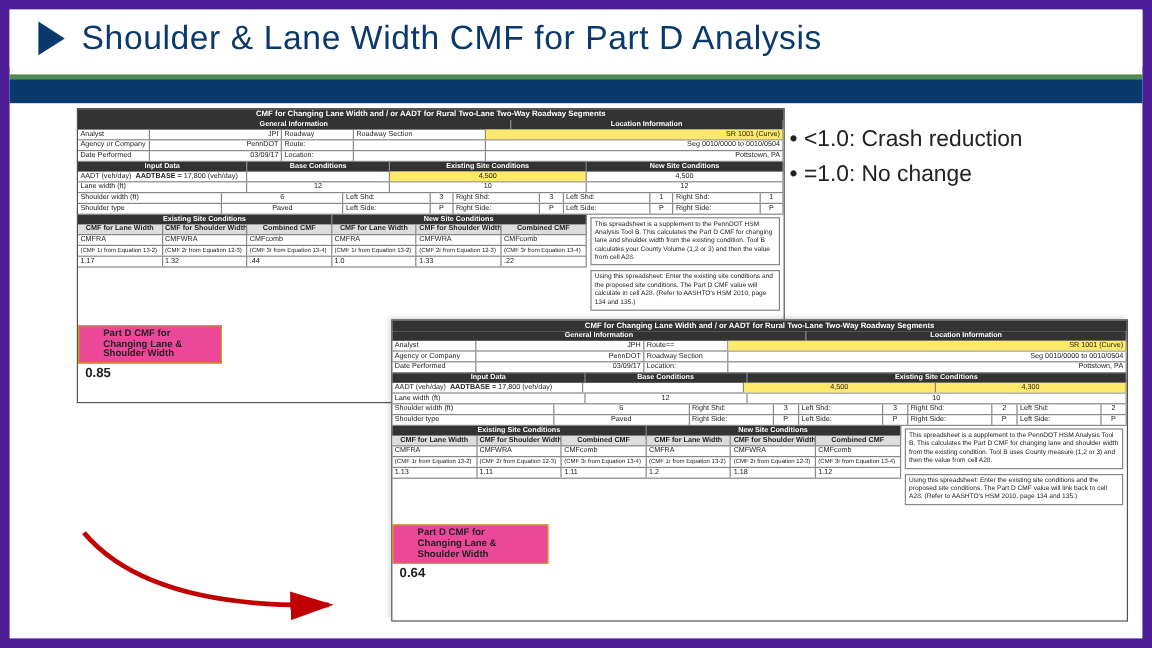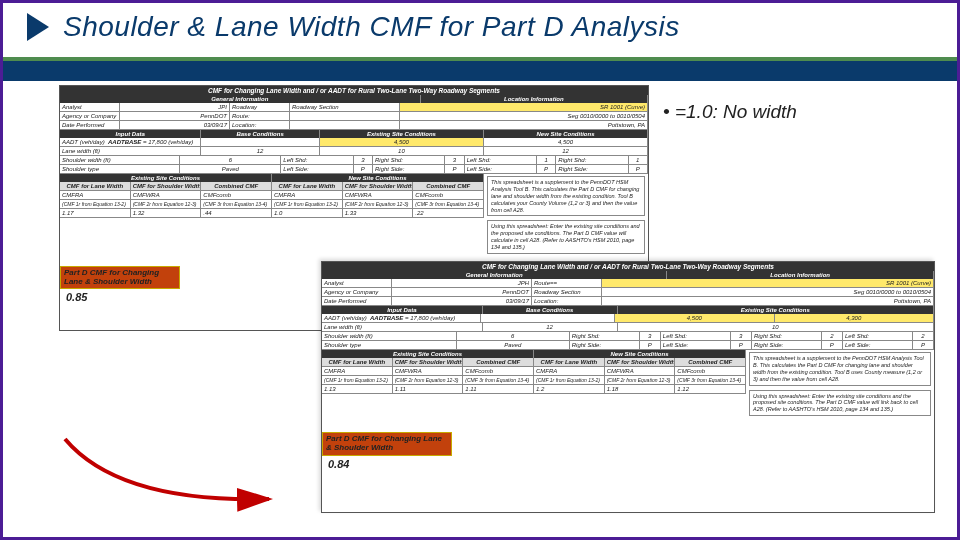--- a/index.html
+++ b/index.html
@@ -1,17 +1,17 @@
 <!DOCTYPE html>
 <html><head>
 <meta charset="utf-8">
 <style>
   * { box-sizing: border-box; margin: 0; padding: 0; }
   html, body { width: 960px; height: 540px; font-family: Arial, Helvetica, sans-serif; overflow: hidden; background: #fff; }
-  .slide { position: relative; width: 960px; height: 540px; border: 3px solid #4c1d95; font-style: italic; }
+  .slide { position: relative; width: 960px; height: 540px; border: 8px solid #4c1d95; }
   .title-bar { position: relative; height: 48px; background: #fff; display: flex; align-items: center; }
   .title-arrow { width: 0; height: 0; border-top: 14px solid transparent; border-bottom: 14px solid transparent; border-left: 22px solid #0a3a6b; margin-left: 24px; margin-right: 14px; }
   .title-text { font-size: 28px; font-family: Verdana, Arial, sans-serif; color: #0a3a6b; letter-spacing: 0.5px; }
   .underline { position: absolute; left: 0; right: 0; top: 54px; height: 4px; background: #4f8c4f; }
   .underline-dark { position: absolute; left: 0; right: 0; top: 58px; height: 20px; background: #0a3a6b; }
 
   .bullets { position: absolute; right: 22px; top: 94px; width: 272px; font-size: 19px; color: #222; line-height: 1.55; }
   .bullets li { list-style: none; }
   .bullets li::before { content: "•  "; }
 
@@ -19,21 +19,21 @@
 
   .arrow-red { position: absolute; left: 56px; top: 430px; width: 220px; height: 80px; }
   .arrow-red svg { width: 100%; height: 100%; overflow: visible; }
 
   
   .sheet { position: absolute; background: #fff; border: 1px solid #555; font-size: 6px; color: #222; }
   .sheet .banner { background: #333; color: #fff; text-align: center; font-weight: bold; padding: 1px 0; font-size: 6.5px; }
   .sheet .row { display: flex; border-bottom: 1px solid #888; }
   .sheet .cell { border-right: 1px solid #888; padding: 1px 2px; flex: 1; overflow: hidden; white-space: nowrap; }
   .sheet .gen-row .cell { flex: 0 0 auto; }
-  .sheet .yellow { background: #c2410c; border: 1.5px solid #c8a900; font-weight: bold; padding: 2px 3px; font-size: 8px; line-height: 1.1; }
+  .sheet .yellow { background: #ec4899; border: 1.5px solid #c8a900; font-weight: bold; padding: 2px 20px; font-size: 8px; line-height: 1.1; }
   .sheet .result { font-weight: bold; font-size: 11px; padding: 2px 6px; }
   .sheet .sub { background: #ddd; font-weight: bold; text-align: center; }
   .note-box { border: 1px solid #888; padding: 2px 3px; font-size: 5.5px; line-height: 1.25; background: #fff; }
 
   #sheet1 { left: 56px; top: 82px; width: 590px; height: 246px; z-index: 1; }
   #sheet2 { left: 318px; top: 258px; width: 614px; height: 252px; z-index: 2; box-shadow: -2px -2px 4px rgba(0,0,0,0.15); }
 
   .sec-head { display: flex; }
   .sec-head .cell { background: #333; color: #fff; text-align: center; font-weight: bold; }
 </style>
@@ -43,21 +43,22 @@
 <div class="slide">
 
   <div class="title-bar">
     <div class="title-arrow"></div>
     <div class="title-text">Shoulder &amp; Lane Width CMF for Part D Analysis</div>
   </div>
   <div class="underline"></div>
   <div class="underline-dark"></div>
 
   <ul class="bullets">
-    <li>=1.0: No width</li>
+    <li>&lt;1.0: Crash reduction</li>
+    <li>=1.0: No change</li>
   </ul>
 
 
   <div class="arrow-red">
     <svg viewBox="0 0 220 80">
       <defs>
         <marker id="ah" markerWidth="10" markerHeight="10" refX="8" refY="3" orient="auto">
           <path d="M0,0 L9,3 L0,6 Z" fill="#c00000"></path>
         </marker>
       </defs>
@@ -296,16 +297,16 @@
       <div style="flex:0.4;padding:2px 3px">
         <div class="note-box">This spreadsheet is a supplement to the PennDOT HSM Analysis Tool B. This calculates the Part D CMF for changing lane and shoulder width from the existing condition. Tool B uses County measure (1,2 or 3) and then the value from cell A28.</div>
         <div style="height:4px"></div>
         <div class="note-box">Using this spreadsheet: Enter the existing site conditions and the proposed site conditions. The Part D CMF value will link back to cell A28. (Refer to AASHTO's HSM 2010, page 134 and 135.)</div>
       </div>
     </div>
 
     <div style="display:flex;align-items:center;margin-top:14px">
       <div class="yellow" style="width:130px">Part D CMF for Changing Lane &amp; Shoulder Width</div>
     </div>
-    <div class="result">0.84</div>
+    <div class="result">0.64</div>
   </div>
 
 </div>
 
 </body></html>

